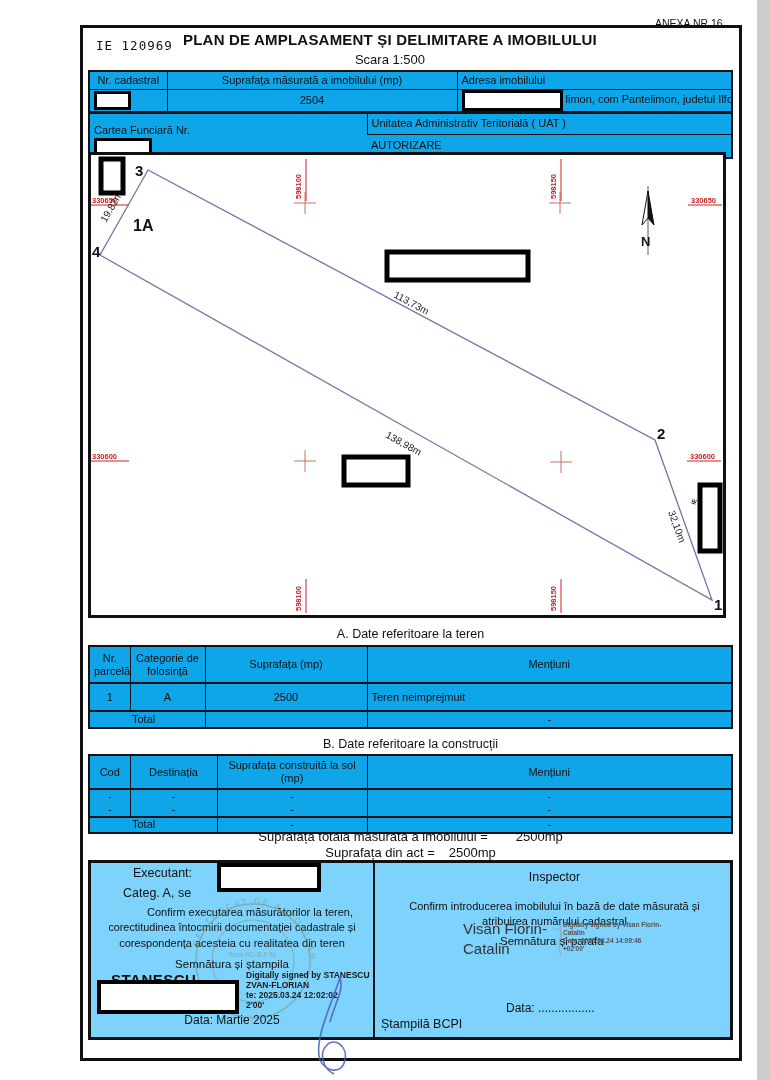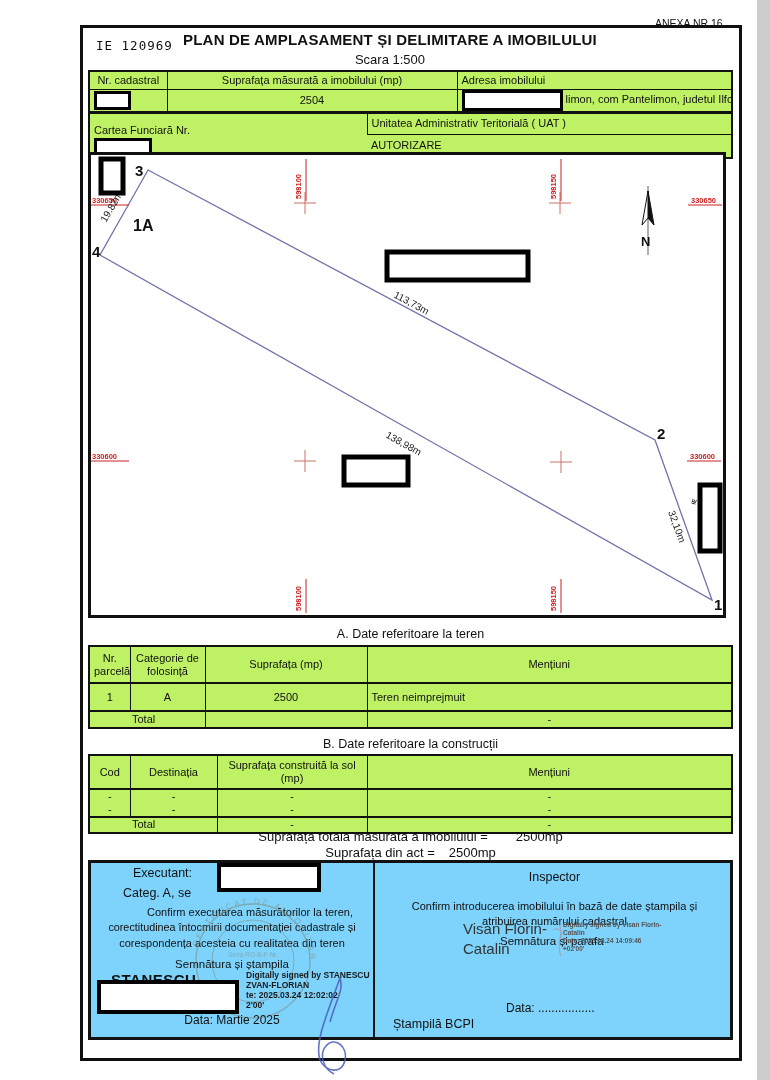--- a/index.html
+++ b/index.html
@@ -2,21 +2,21 @@
 <html><head>
 <meta charset="utf-8">
 <style>
   html,body{margin:0;padding:0;}
   body{width:770px;height:1080px;position:relative;background:#fff;overflow:hidden;
        font-family:"Liberation Sans",sans-serif;color:#111;}
   .abs{position:absolute;}
   .edge-band{position:absolute;right:0;top:0;width:13px;height:1080px;background:#cdcdcd;}
   .doc-border{position:absolute;left:80px;top:25px;width:662px;height:1036px;border:3px solid #101010;box-sizing:border-box;background:#fff;}
   .mono{font-family:"DejaVu Sans Mono",monospace;}
-  .tbl{position:absolute;border:2px solid #111;background:#bef264;box-sizing:border-box;}
+  .tbl{position:absolute;border:2px solid #111;background:#0ea5e9;box-sizing:border-box;}
   .tbl table{border-collapse:collapse;width:100%;table-layout:fixed;}
   .tbl td{font-size:11px;padding:0 4px;border-left:1px solid #111;vertical-align:middle;line-height:1.15;overflow:hidden;white-space:normal;}
   .tbl td:first-child{border-left:none;}
   .tbl tr.sep1 td{border-top:1px solid #111;}
   .tbl tr.sep2 td{border-top:2px solid #111;}
   .c{text-align:center;}
   .l{text-align:left;}
   .redact{display:inline-block;background:#fff;border:3px solid #000;vertical-align:middle;box-sizing:content-box;}
   .redact4{position:absolute;background:#fff;border:4px solid #000;box-sizing:content-box;}
   .title{font-weight:bold;font-size:15px;letter-spacing:.2px;text-align:center;}
@@ -258,37 +258,37 @@
     <div>Digitally signed by STANESCU</div>
     <div>ZVAN-FLORIAN</div>
     <div>te: 2025.03.24 12:02:02</div>
     <div>2'00'</div>
   </div>
   <div class="redact4" style="left:6px;top:117px;width:134px;height:26px;"></div>
 
   <div class="abs" style="left:0;top:150px;width:282px;text-align:center;font-size:12px;">Data: Martie  2025</div>
 
   <div class="abs" style="left:282px;top:7px;width:363px;text-align:center;font-size:12.5px;">Inspector</div>
-  <div class="abs smalltext" style="left:282px;top:37px;width:363px;text-align:center;">Confirm introducerea imobilului în bază de date ștampila și</div>
+  <div class="abs smalltext" style="left:282px;top:37px;width:363px;text-align:center;">Confirm introducerea imobilului în bază de date măsurată și</div>
   <div class="abs smalltext" style="left:282px;top:52px;width:363px;text-align:center;">atribuirea numărului cadastral</div>
 
   <div class="abs" style="left:372px;top:57px;font-size:15px;color:#333;">Visan Florin-</div>
   <div class="abs" style="left:372px;top:77px;font-size:15px;color:#333;">Catalin</div>
   <div class="abs" style="left:409px;top:72px;font-size:11.5px;">Semnătura și parafa</div>
 
   <svg class="abs" style="left:448px;top:55px;opacity:.45;" width="40" height="45">
     <path d="M 20,5 C 26,18 16,24 22,38 M 14,12 C 20,8 26,14 20,24" fill="none" stroke="#c07878" stroke-width="1.2"></path>
   </svg>
 
   <div class="abs digisig2" style="left:472px;top:58px;">
     <div>Digitally signed by Visan Florin-</div>
     <div>Catalin</div>
     <div>Date: 2025.03.24 14:09:46</div>
     <div>+02'00'</div>
   </div>
 
   <div class="abs" style="left:415px;top:138px;font-size:12px;">Data: .................</div>
-  <div class="abs" style="left:290px;top:154px;font-size:12.5px;margin-left:12px;">Ștampilă BCPI</div>
+  <div class="abs" style="left:290px;top:154px;font-size:12.5px;">Ștampilă BCPI</div>
 </div>
 
 <svg class="abs" style="left:300px;top:972px;" width="70" height="108">
   <path d="M 40,6 C 44,18 36,28 30,50 M 40,6 C 28,40 14,70 20,88 C 25,100 42,103 45,88 C 48,74 34,64 26,74 C 19,82 23,97 34,102" fill="none" stroke="#4a5cb8" stroke-width="1.6" opacity="0.85"></path>
 </svg>
 
 </body></html>

